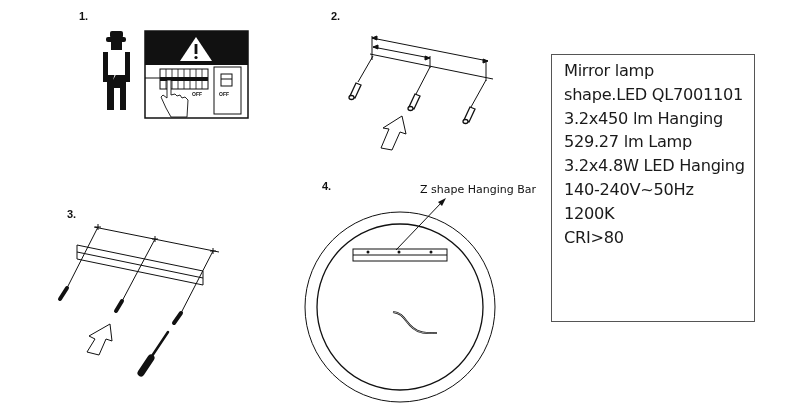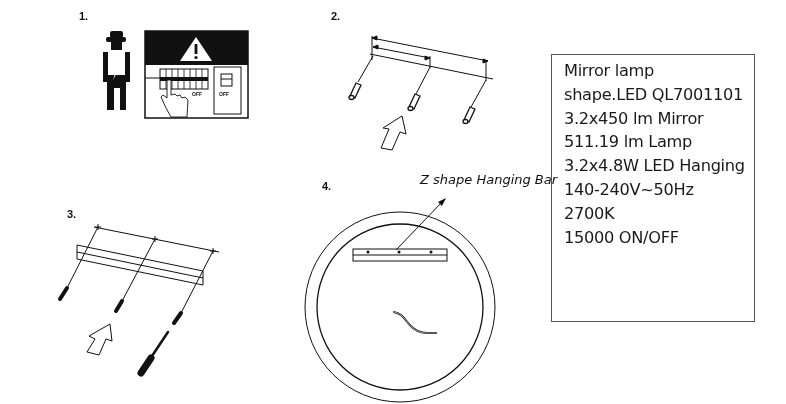--- a/index.html
+++ b/index.html
@@ -6,21 +6,21 @@
     body { width: 786px; height: 404px; position: relative; overflow: hidden; font-family: "DejaVu Sans", sans-serif; }
     .step-num { position: absolute; font-family: "Liberation Sans", sans-serif; font-weight: bold; font-size: 11px; color: #111; }
     svg { position: absolute; left: 0; top: 0; }
     .spec-box {
       position: absolute; left: 551px; top: 54px; width: 204px; height: 268px;
       border: 1px solid #555; box-sizing: border-box; padding: 4px 0 0 12px;
       font-family: "DejaVu Sans", sans-serif; font-size: 16.2px; line-height: 23.8px; color: #1a1a1a;
       letter-spacing: -0.3px;
     }
     .spec-line { white-space: nowrap; }
-    .label-hb { position: absolute; left: 420px; top: 172px; font-family: "DejaVu Sans", sans-serif; font-size: 13px; color: #111; white-space: nowrap; font-style: italic; }
+    .label-hb { position: absolute; left: 420px; top: 183px; font-family: "DejaVu Sans", sans-serif; font-size: 11px; color: #111; white-space: nowrap; }
   </style>
 </head>
 <body>
 
 <div class="step-num" style="left:79px; top:10px;">1.</div>
 <div class="step-num" style="left:331px; top:10px;">2.</div>
 <div class="step-num" style="left:67px; top:208px;">3.</div>
 <div class="step-num" style="left:322px; top:180px;">4.</div>
 
 <svg width="786" height="404" viewBox="0 0 786 404">
@@ -126,19 +126,19 @@
   </g>
   <path d="M393 312 C 404 313, 405 322, 413 328 C 420 334, 428 333, 437 333" fill="none" stroke="#111" stroke-width="2"></path>
   <path d="M393 312 C 404 313, 405 322, 413 328 C 420 334, 428 333, 437 333" fill="none" stroke="#fff" stroke-width="0.6"></path>
 </svg>
 
 <div class="label-hb">Z shape Hanging Bar</div>
 
 <div class="spec-box">
   <div class="spec-line">Mirror lamp</div>
   <div class="spec-line">shape.LED QL7001101</div>
-  <div class="spec-line">3.2x450 lm Mirror</div>
-  <div class="spec-line">511.19 lm Lamp</div>
+  <div class="spec-line">3.2x450 lm Hanging</div>
+  <div class="spec-line">529.27 lm Lamp</div>
   <div class="spec-line">3.2x4.8W LED Hanging</div>
   <div class="spec-line">140-240V~50Hz</div>
-  <div class="spec-line">2700K</div>
-  <div class="spec-line">15000 ON/OFF</div>
+  <div class="spec-line">1200K</div>
+  <div class="spec-line">CRI&gt;80</div>
 </div>
 
 </body></html>

